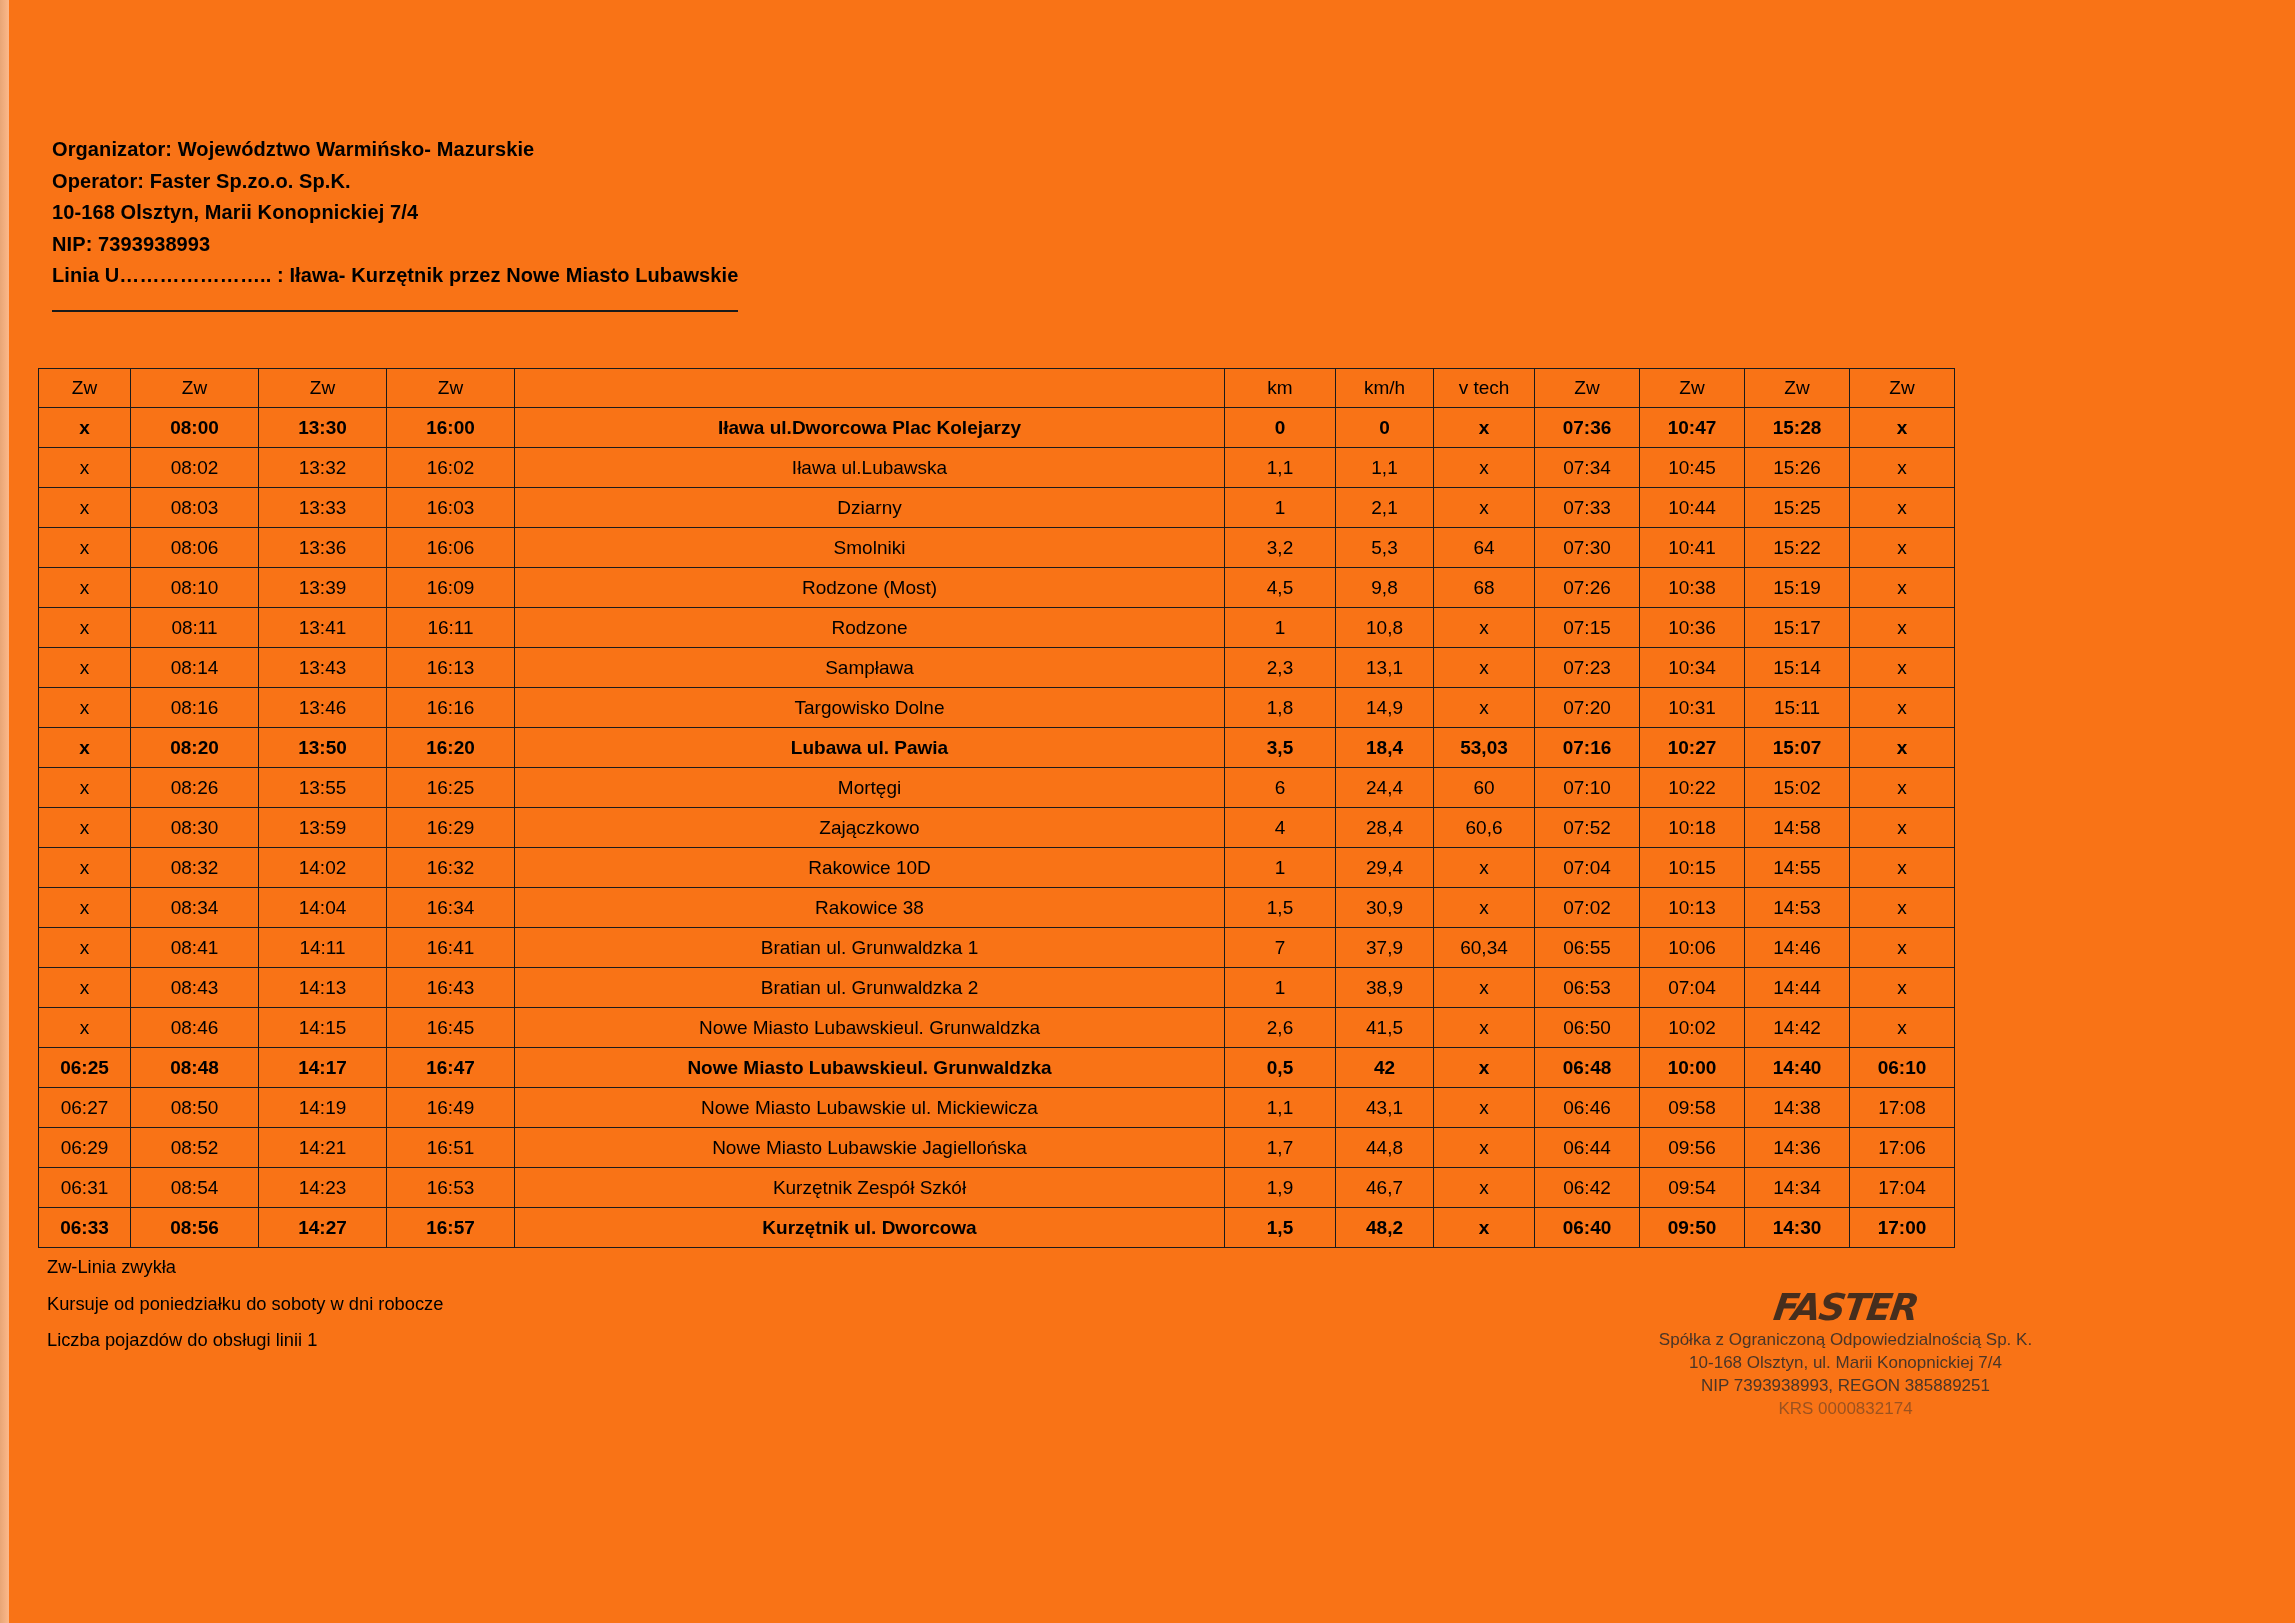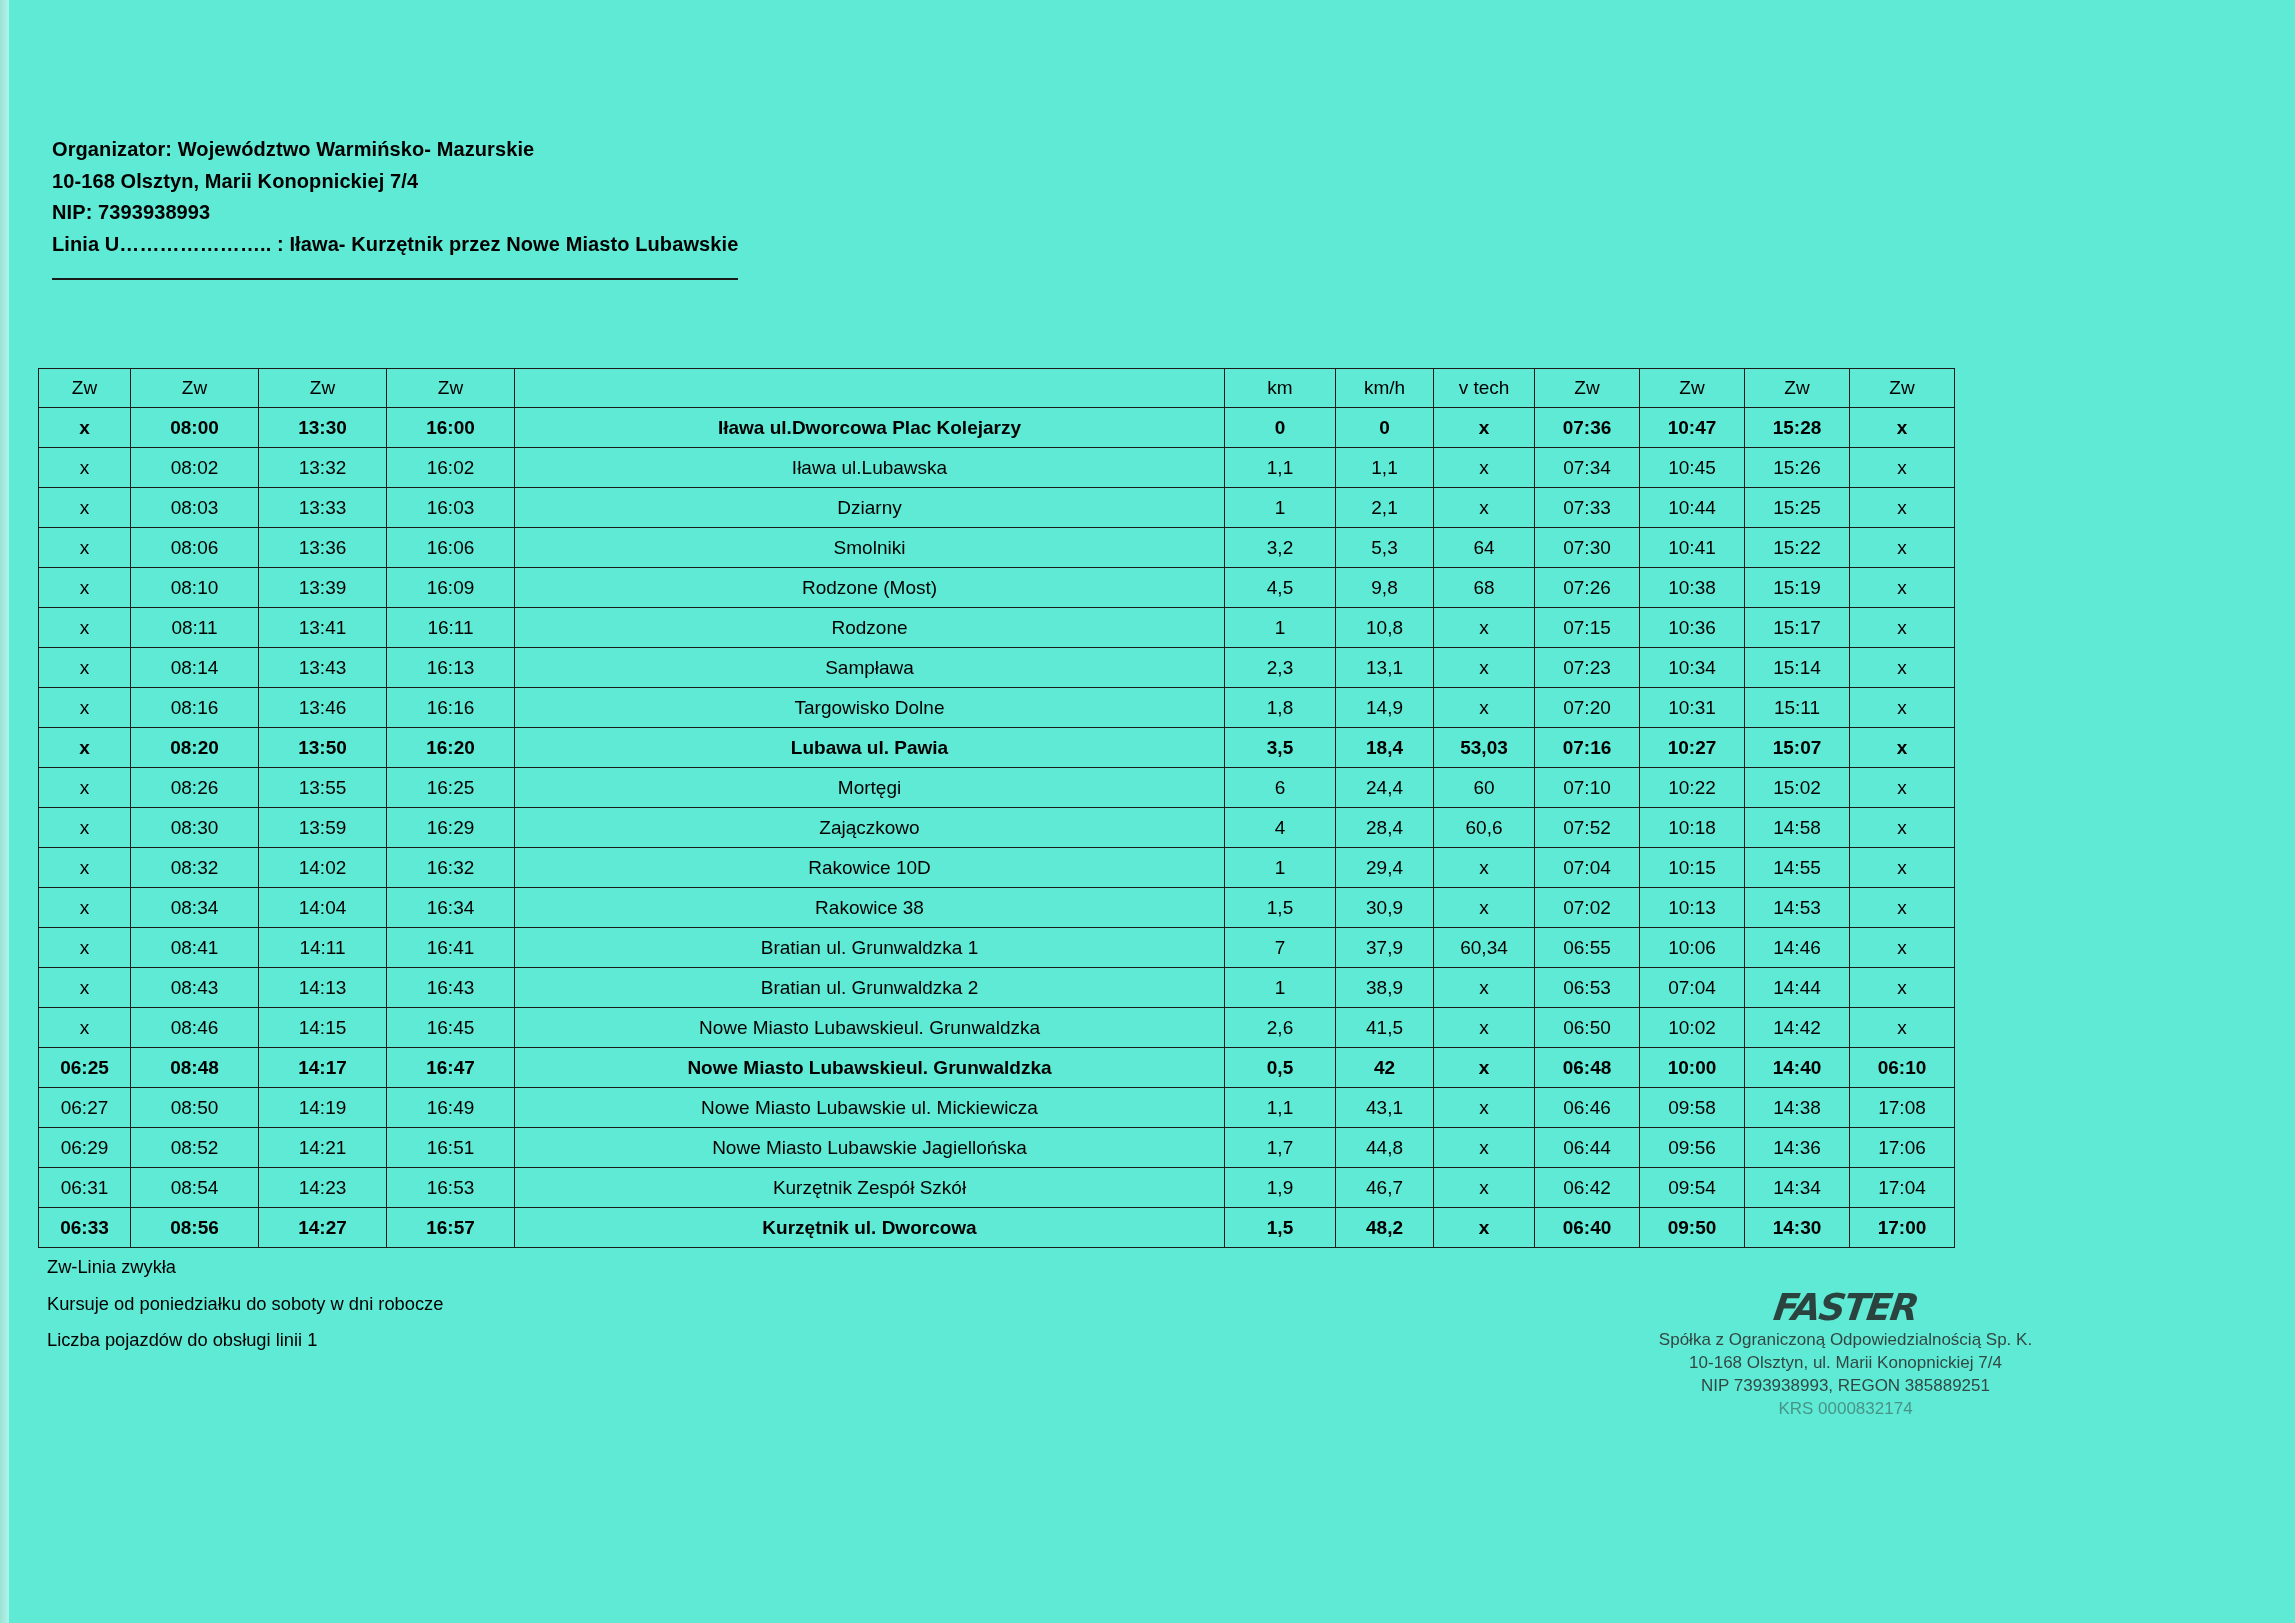--- a/index.html
+++ b/index.html
@@ -13,21 +13,21 @@
     font-family: "Liberation Sans", sans-serif;
     color: #000000;
     position: relative;
     overflow: hidden;
   }
   .page {
     position: absolute;
     left: 0; top: 0;
     width: 2295px;
     height: 1623px;
-    background: #5eead4;
+    background: #f97316;
   }
   .header-block {
     position: absolute;
     left: 52px;
     top: 134px;
     width: 1309px;
   }
   .header-line {
     font-size: 20px;
     font-weight: bold;
@@ -117,20 +117,21 @@
   }
 </style>
 </head>
 <body>
 
 <div class="page">
   <div class="edge-left"></div>
 
   <div class="header-block">
     <div class="header-line">Organizator:  Województwo Warmińsko- Mazurskie</div>
+    <div class="header-line">Operator: Faster Sp.zo.o. Sp.K.</div>
     <div class="header-line">10-168 Olsztyn, Marii Konopnickiej 7/4</div>
     <div class="header-line">NIP: 7393938993</div>
     <div class="header-line"><span class="line-u">Linia U………………….. : Iława- Kurzętnik przez Nowe Miasto Lubawskie</span></div>
   </div>
 
   <table class="timetable">
     <colgroup>
       <col class="c-zw">
         <col class="c-t">
         <col class="c-t">

